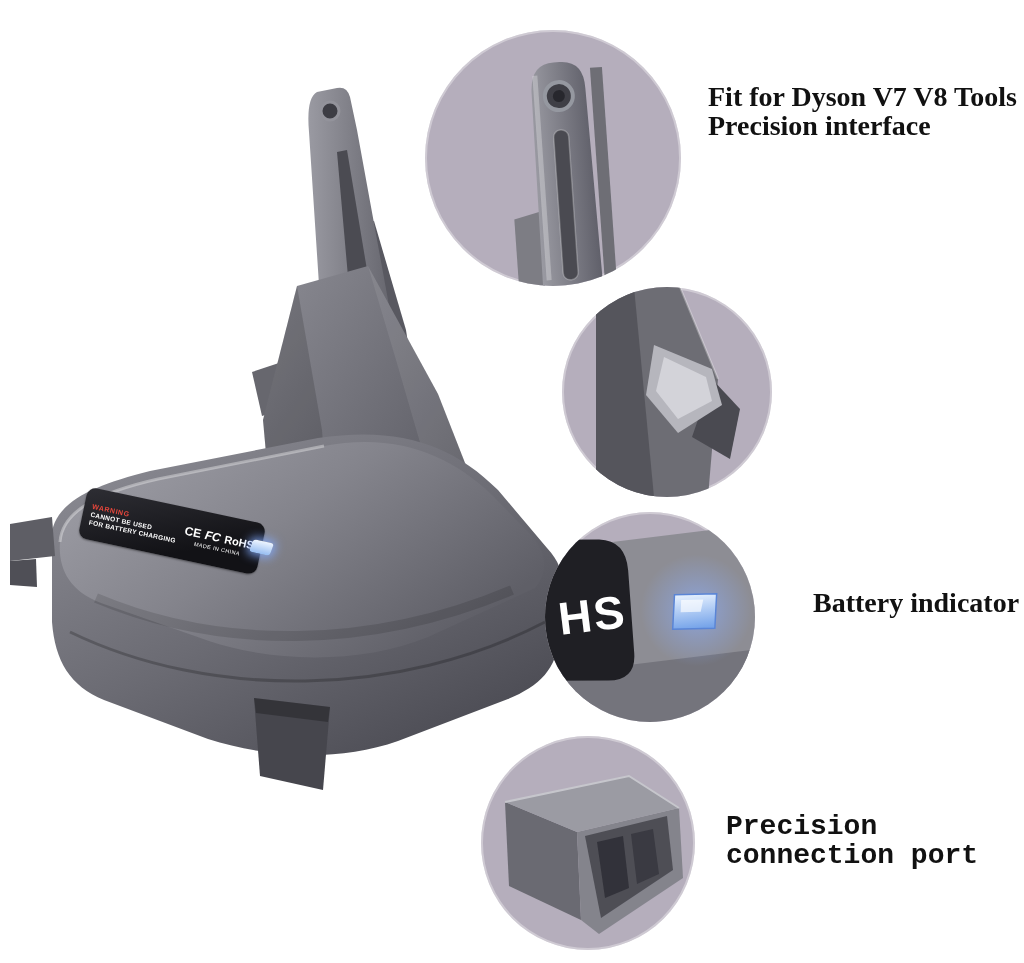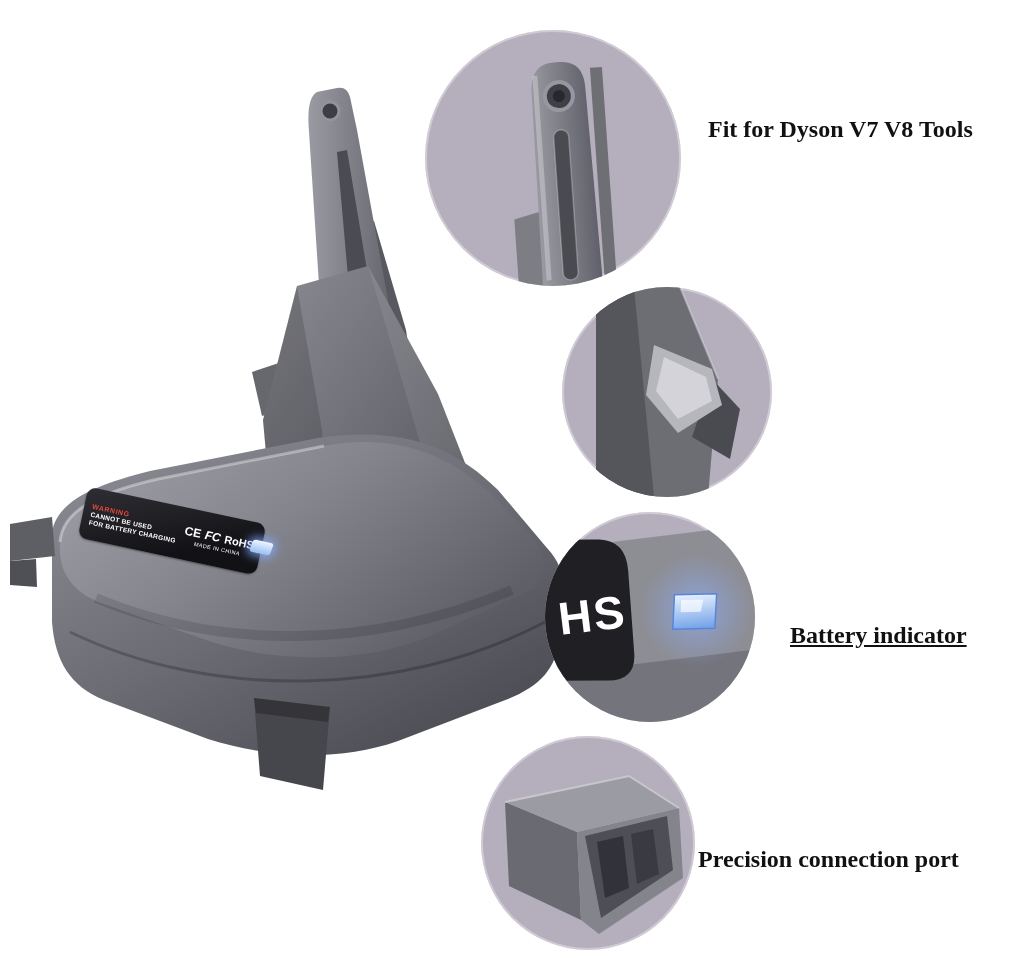--- a/index.html
+++ b/index.html
@@ -38,25 +38,25 @@
   .callout-circle{position:absolute;border-radius:50%;background:#b5aebc;overflow:hidden;
     box-shadow:inset 0 0 0 2px rgba(255,255,255,.35);}
   .c1{left:425px;top:30px;width:256px;height:256px;}
   .c2{left:562px;top:287px;width:210px;height:210px;}
   .c3{left:545px;top:512px;width:210px;height:210px;}
   .c4{left:481px;top:736px;width:214px;height:214px;}
   .callout-circle svg{display:block;}
 
   
   .callout-text{position:absolute;font-family:"Liberation Serif",serif;font-weight:700;
-    font-size:24px;line-height:29px;color:#111111;margin-top:33px;}
+    font-size:28px;line-height:29px;color:#111111;}
   .t1{left:708px;top:82px;}
   .t2{left:818px;top:312px;}
-  .t3{left:790px;top:588px;text-decoration:underline;}
-  .t4{left:698px;top:812px;}
+  .t3{left:813px;top:588px;}
+  .t4{left:726px;top:812px;font-family:Liberation Mono, monospace;}
 </style>
 </head>
 <body>
 
 <div class="stage">
 
   <svg class="product" width="1024" height="963" viewBox="0 0 1024 963">
     <defs>
       <linearGradient id="gProng" x1="0" y1="0" x2="1" y2="0">
         <stop offset="0" stop-color="#9a9aa2"></stop>
@@ -193,20 +193,21 @@
       <polygon points="24,66 148,40 198,72 96,96" fill="#9b9ba3"></polygon>
       <polygon points="104,100 186,80 192,134 120,182" fill="#4e4e55"></polygon>
       <polygon points="116,106 142,100 148,152 124,162" fill="#32323a"></polygon>
       <polygon points="150,98 172,93 178,138 156,148" fill="#3a3a42"></polygon>
       <polyline points="24,66 148,40 198,72" fill="none" stroke="#c6c6cc" stroke-width="2"></polyline>
     </svg>
   </div>
 
   <div class="callout-text t1">
     <div>Fit for Dyson V7 V8 Tools</div>
+    <div>Precision interface</div>
   </div>
 
 
   <div class="callout-text t3">
     <div>Battery indicator</div>
   </div>
 
   <div class="callout-text t4">
     <div>Precision connection port</div>
   </div>

